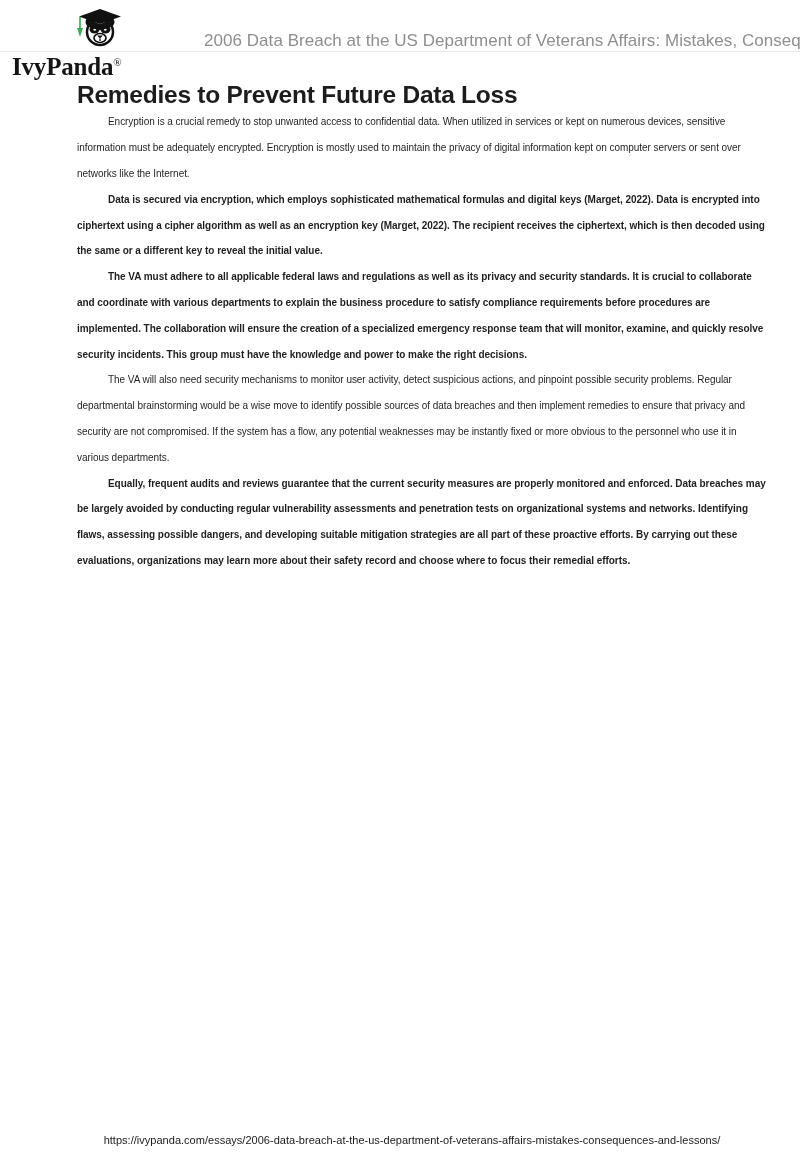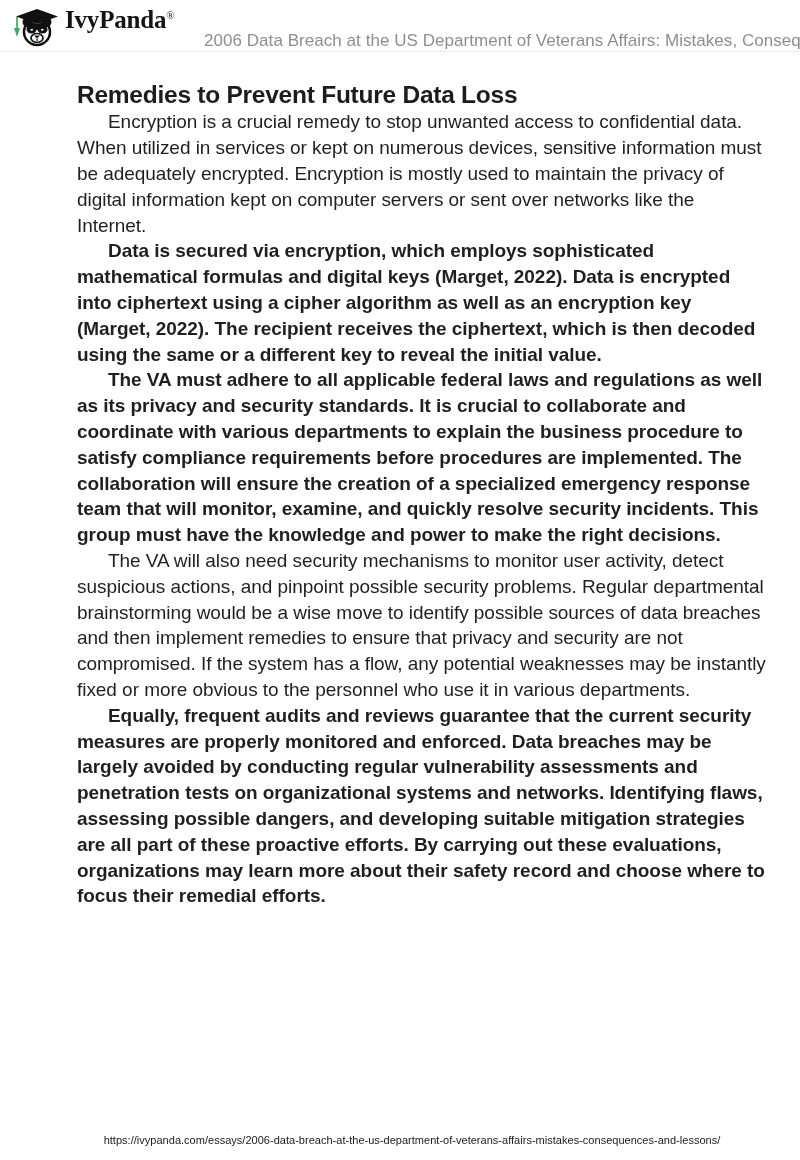--- a/index.html
+++ b/index.html
@@ -22,23 +22,24 @@
     height: 52px;
     width: 800px;
     box-sizing: border-box;
     border-bottom: 1px solid #e9e9e9;
   }
   .brand {
     position: absolute;
     left: 12px;
     top: 7px;
     display: flex;
-    align-items: flex-start;
+    align-items: flex-end;
     gap: 7px;
     height: 42px;
+    flex-direction: column;
   }
   .brand-logo {
     width: 46px;
     height: 40px;
     display: block;
     flex: 0 0 auto;
   }
   .brand-wordmark {
     font-family: "Liberation Serif", serif;
     font-size: 25px;
@@ -77,21 +78,21 @@
     font-weight: bold;
     color: #1c1c1c;
     margin: 0;
     letter-spacing: -0.25px;
     line-height: 1.2;
   }
   .heading-1-wrap { padding-top: 28px; }
   .heading-2-wrap { padding-top: 30px; }
 
   p.body-text {
-    font-size: 19px;
+    font-size: 10px;
     line-height: 25.8px;
     color: #1f1f1f;
     margin: 0;
     text-indent: 31px;
     text-align: left;
     letter-spacing: -0.05px;
   }
   .para-gap-first { margin-top: 22px; }
   .para-gap { margin-top: 19px; font-weight: bold; }
 

